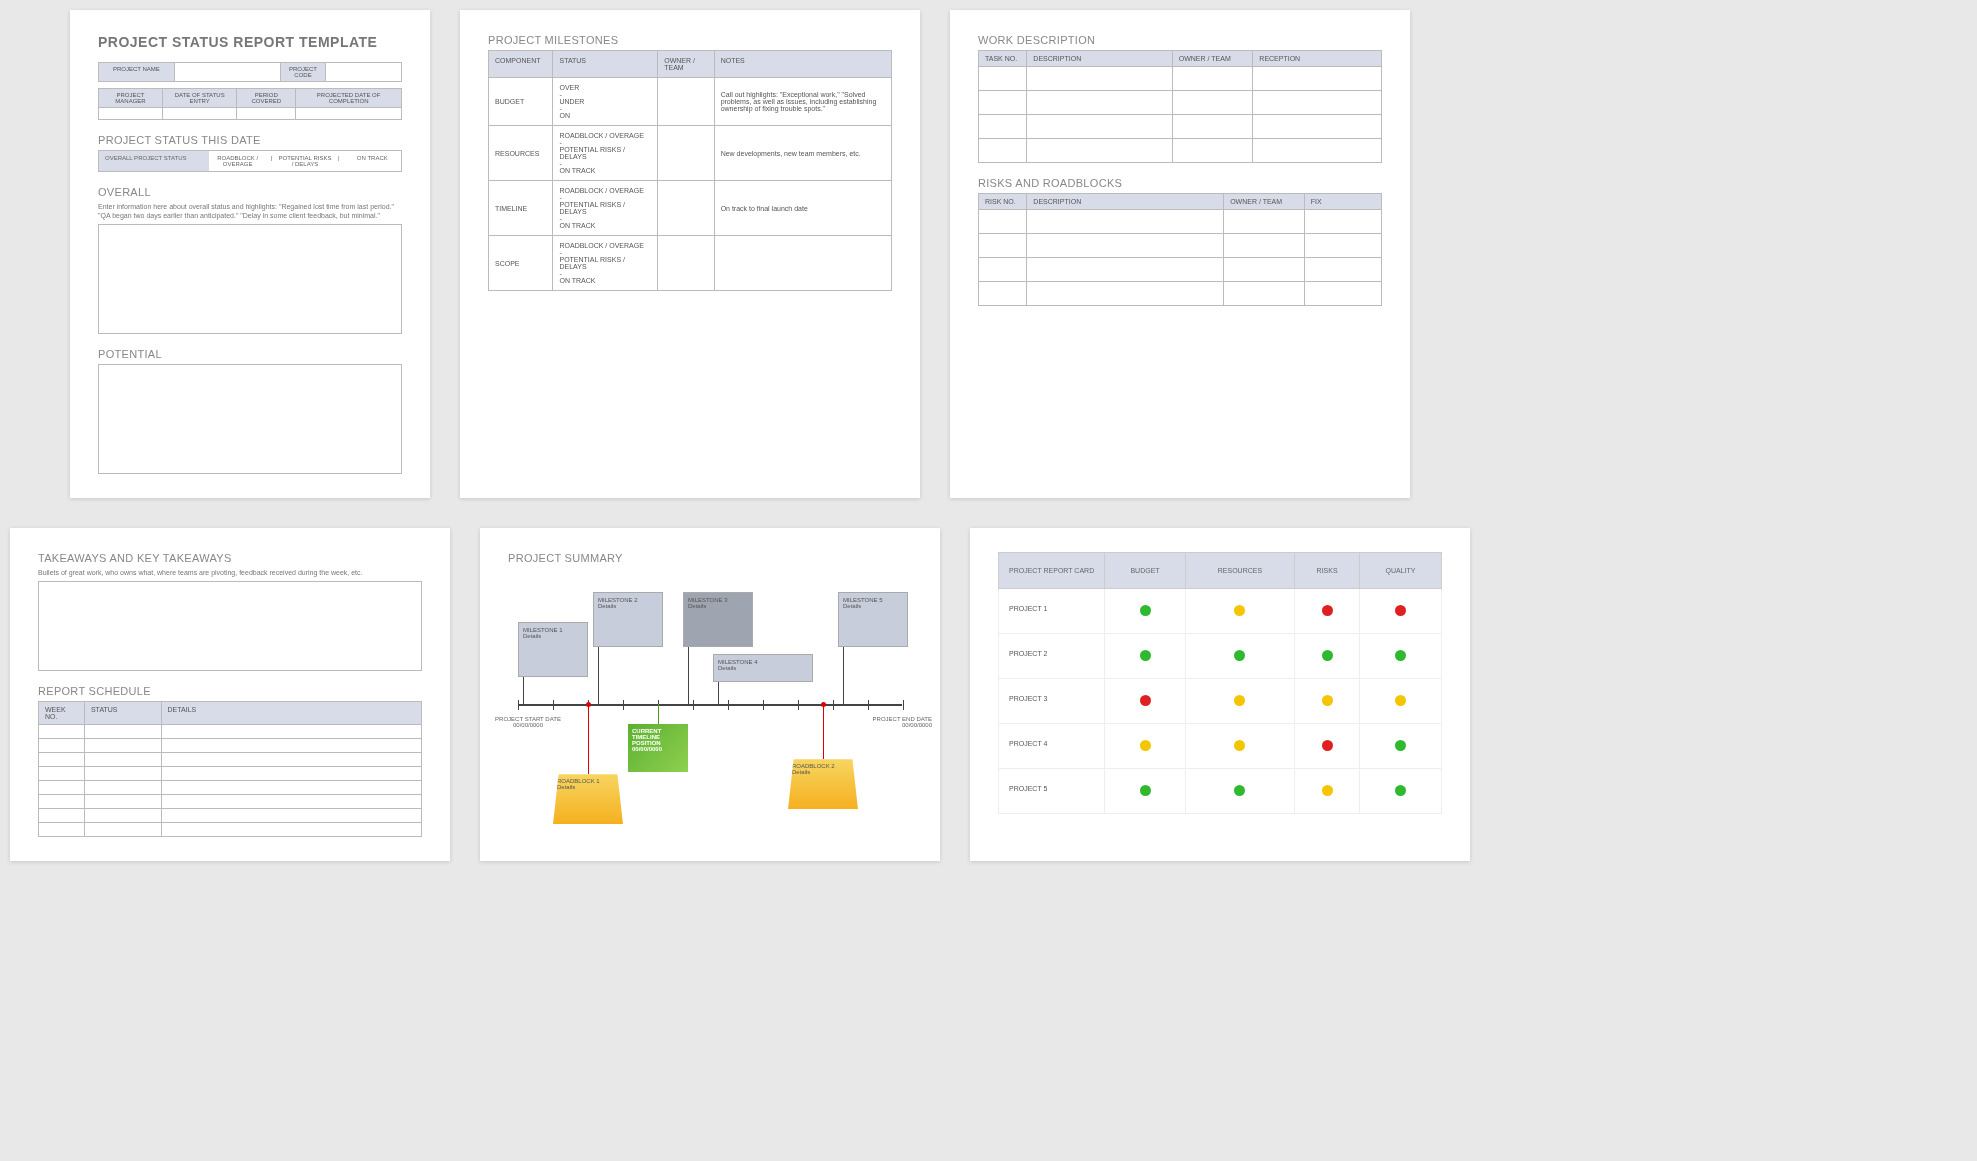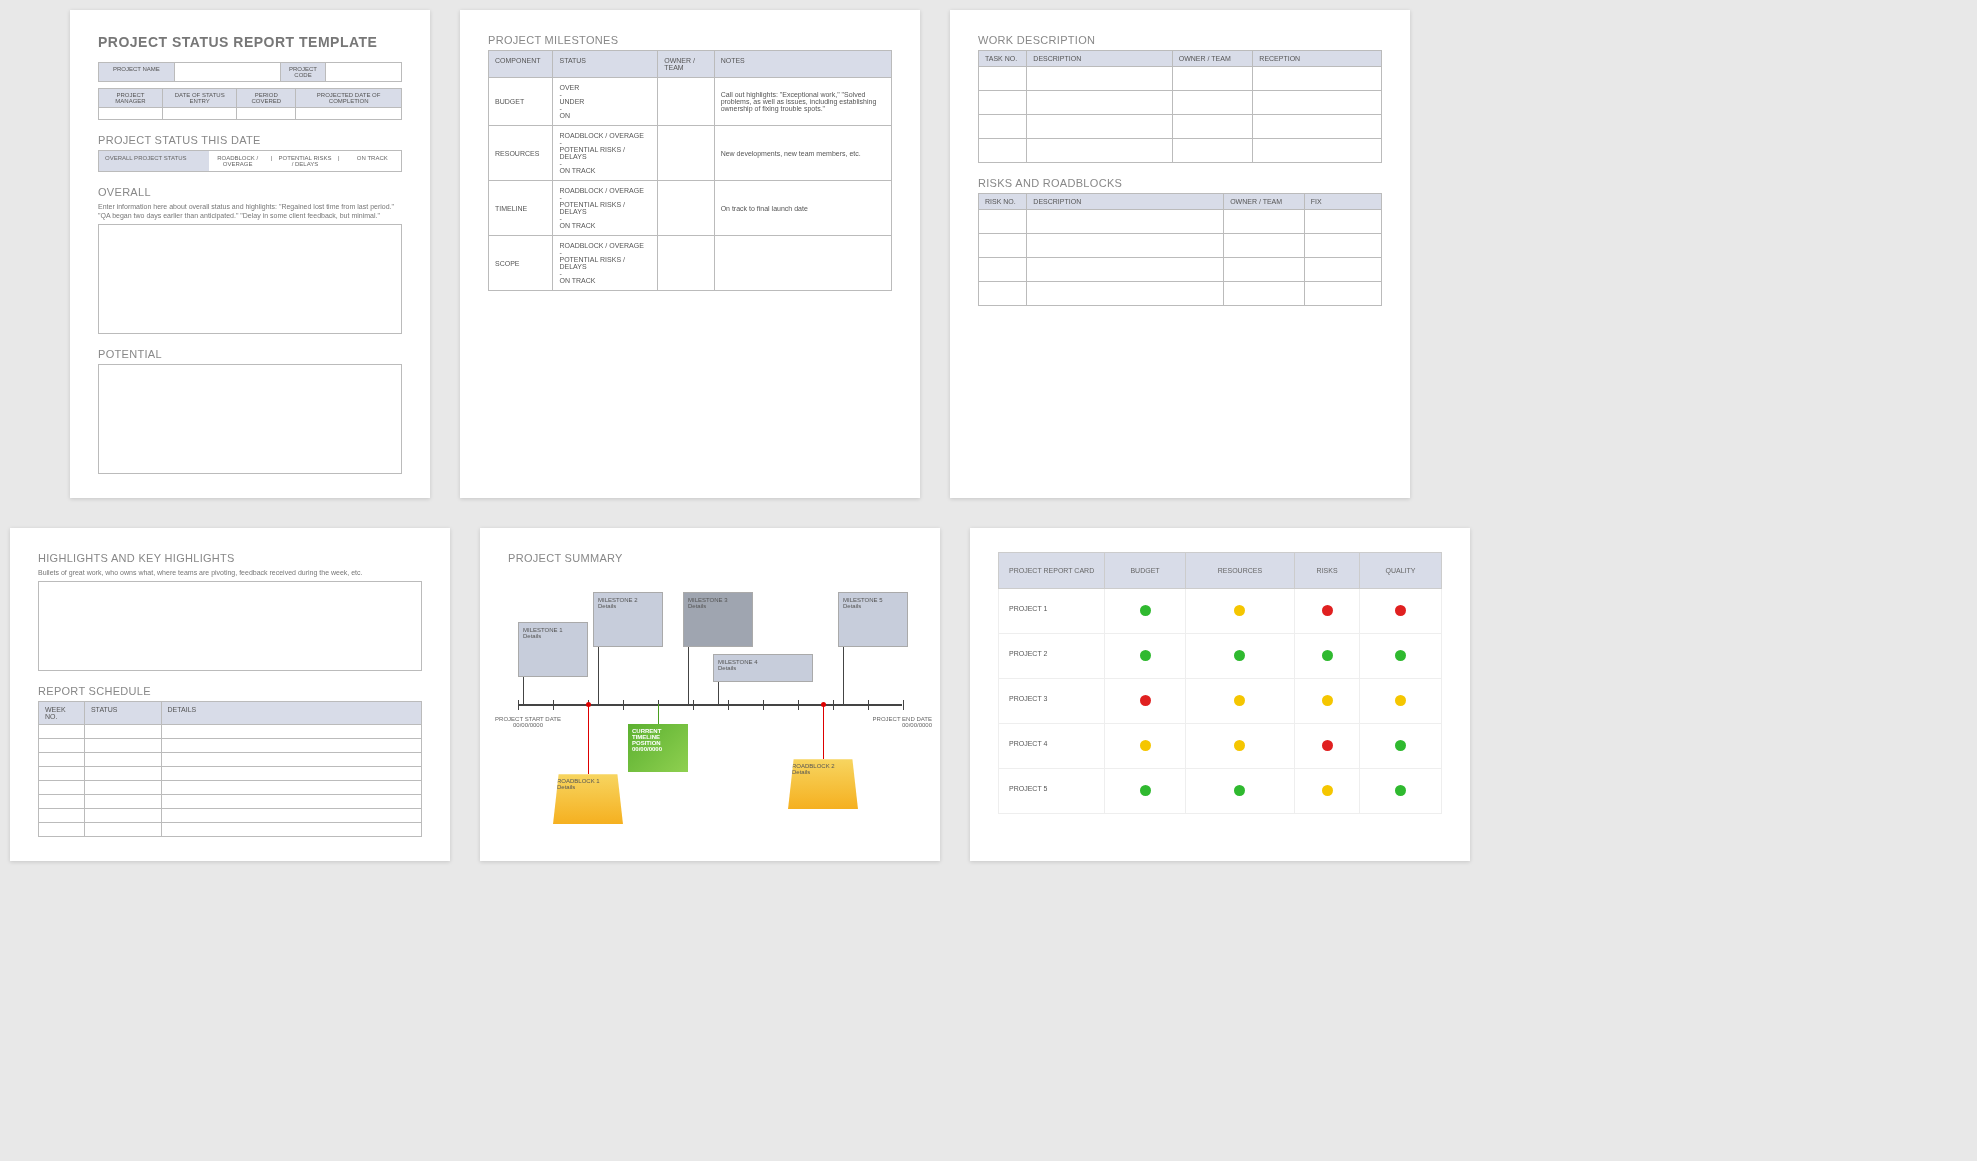--- a/index.html
+++ b/index.html
@@ -237,21 +237,21 @@
             <td></td>
           </tr>
     </tbody>
       </table>
   </div>
 </div>
 
 <div class="row">
 
   <div class="page p4">
-    <h2 style="margin-top:0">HIGHLIGHTS AND KEY HIGHLIGHTS</h2>
+    <h2 style="margin-top:0">TAKEAWAYS AND KEY TAKEAWAYS</h2>
     <div class="desc">Bullets of great work, who owns what, where teams are pivoting, feedback received during the week, etc.</div>
     <div class="box" style="height:90px"></div>
 
     <h2>REPORT SCHEDULE</h2>
     <table class="sched">
       <tbody>
           <tr>
         <th style="width:12%">WEEK NO.</th>
         <th style="width:20%">STATUS</th>
         <th>DETAILS</th>

